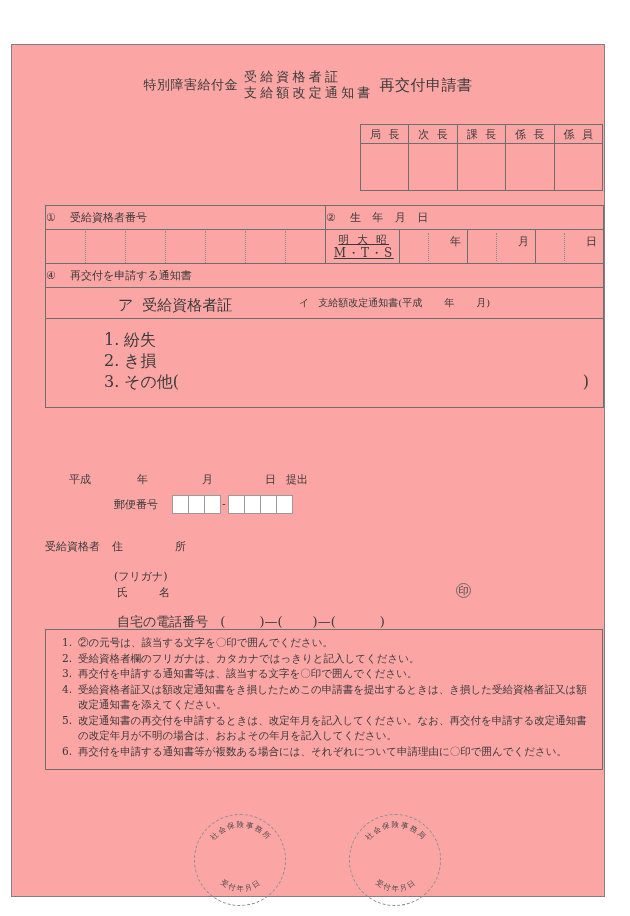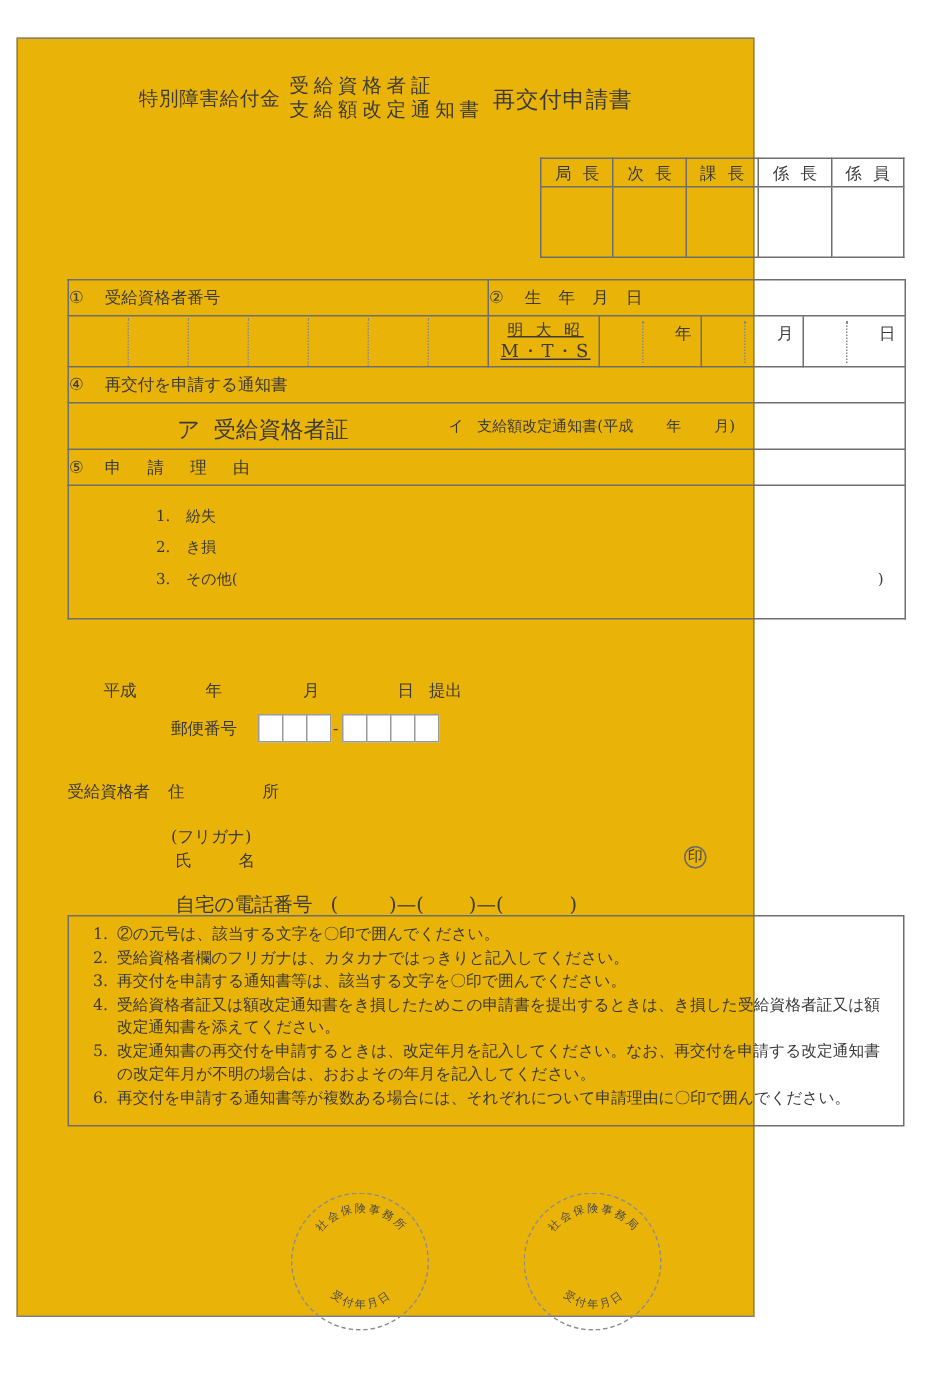--- a/index.html
+++ b/index.html
@@ -13,26 +13,26 @@
     position: relative;
     font-family: "DejaVu Serif", "Liberation Serif", serif;
     color: #3a3a3a;
     -webkit-font-smoothing: antialiased;
   }
 
   
   .page-frame {
     position: absolute;
     left: 11px;
-    top: 25px;
-    width: 492px;
+    top: 44px;
+    width: 594px;
     height: 853px;
     border: 1px solid #808080;
     box-sizing: border-box;
-    background: #eab308;
+    background: #fca5a5;
   }
 
   
   .title-row {
     position: absolute;
     left: 0;
     top: 24px;
     width: 100%;
     display: flex;
     justify-content: center;
@@ -156,21 +156,21 @@
   .opt-b { position: absolute; left: 253px; top: 8px; font-size: 10px; }
   .opt-b .mk { margin-right: 9px; }
   .opt-b .yr { margin-left: 22px; }
   .opt-b .mo { margin-left: 22px; }
 
   .reasons {
     height: 78px;
     padding: 10px 0 0 0;
   }
   .reasons .ritem {
-    font-size: 10px;
+    font-size: 16px;
     padding-left: 58px;
     height: 21px;
     line-height: 21px;
     position: relative;
   }
   .reasons .ridx { display: inline-block; width: 20px; }
   .reasons .paren-close {
     position: absolute;
     right: 14px;
   }
@@ -409,25 +409,20 @@
           <div class="opt-a">
             <span class="mk">ア</span><span>受給資格者証</span>
           </div>
           <div class="opt-b">
             <span class="mk">イ</span><span>支給額改定通知書(平成</span><span class="yr">年</span><span class="mo">月)</span>
           </div>
         </div>
       </td>
     </tr>
 
-    <tr>
-      <td class="lbl" colspan="5">
-        <span class="num">⑤</span><span class="sp3">申 請 理 由</span>
-      </td>
-    </tr>
 
     <tr>
       <td colspan="5">
         <div class="reasons">
           <div class="ritem">
             <span class="ridx">1.</span><span>紛失</span>
           </div>
           <div class="ritem">
             <span class="ridx">2.</span><span>き損</span>
           </div>

